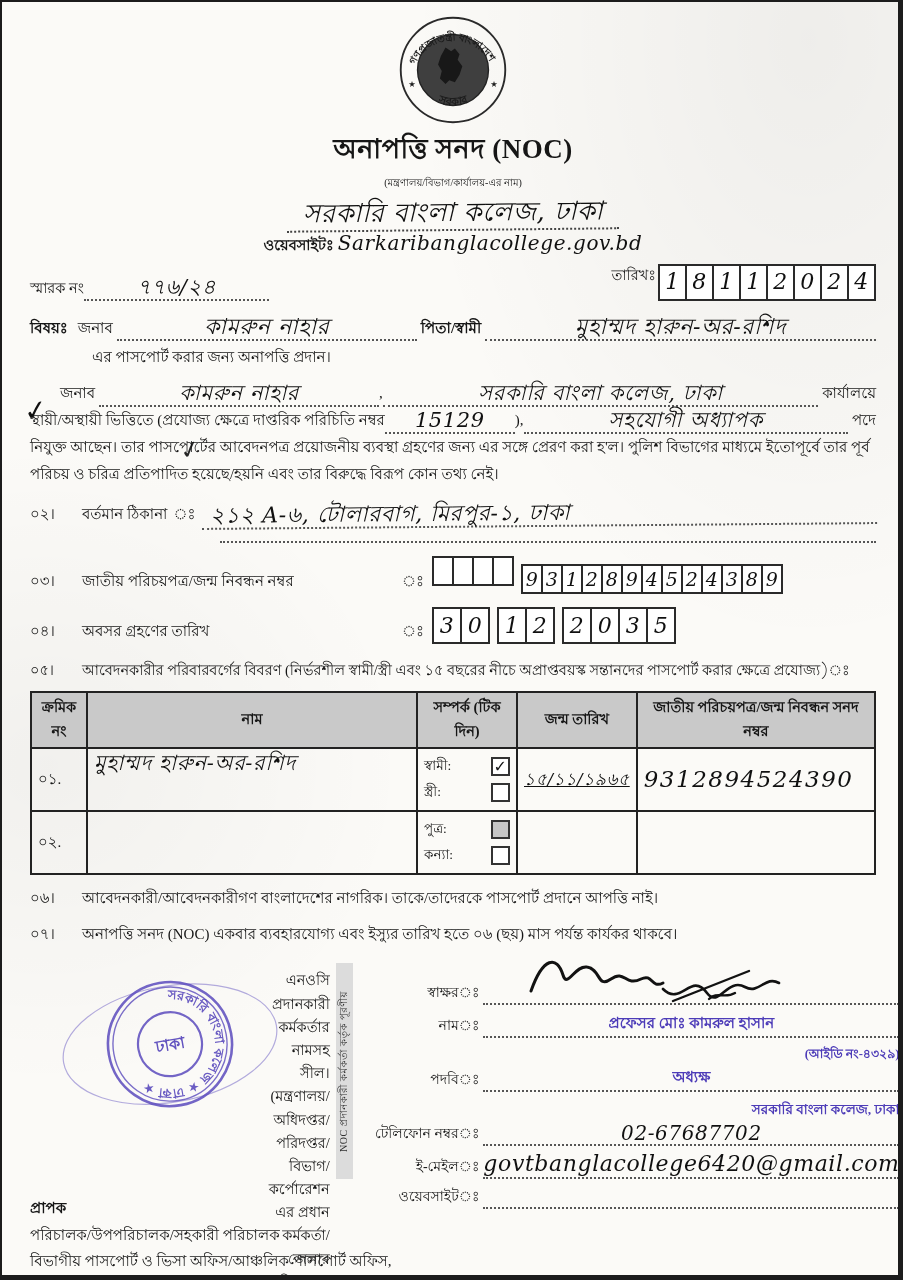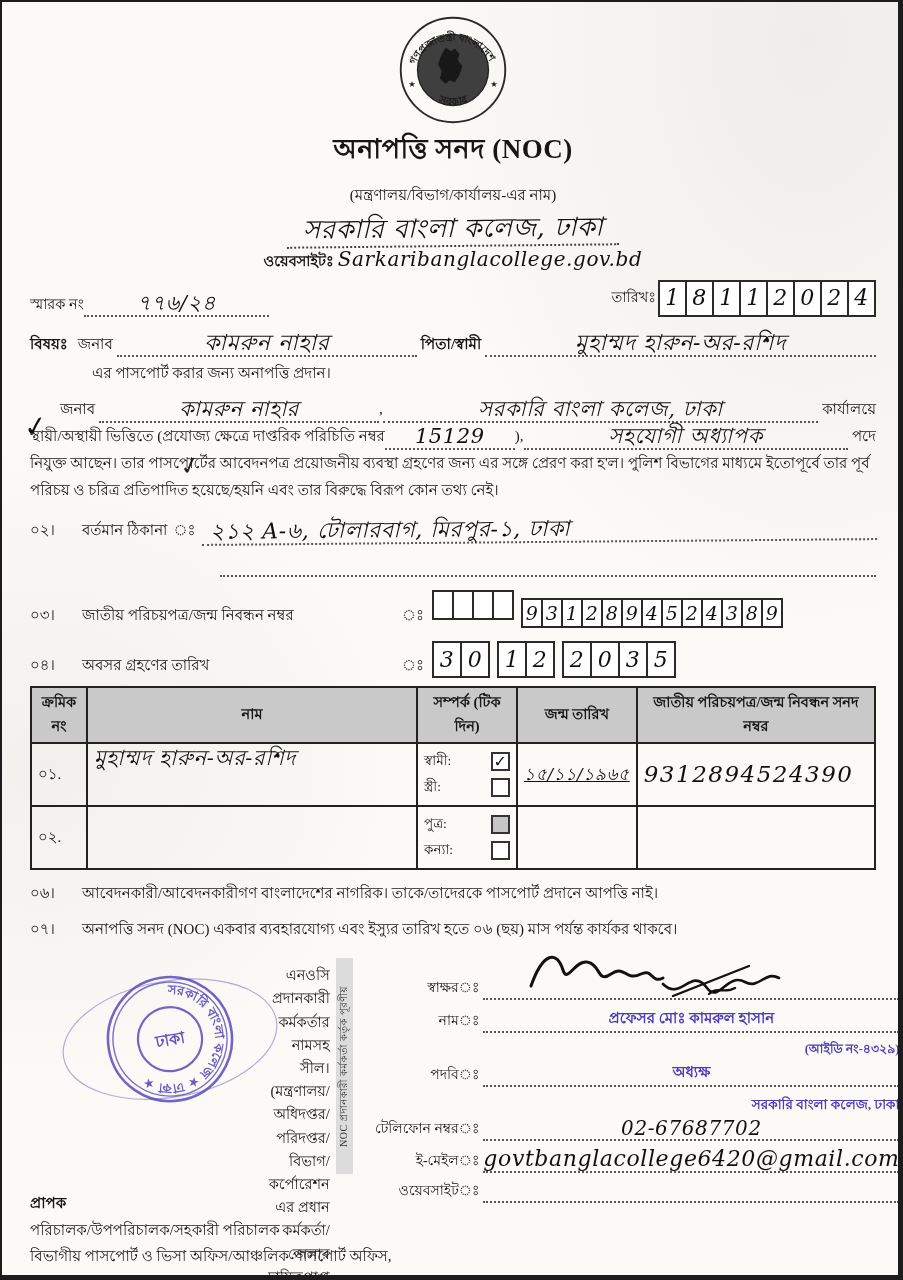--- a/index.html
+++ b/index.html
@@ -18,36 +18,36 @@
       #fbfaf7;
     border: 2px solid #1c1c1c;
     border-right-width: 5px;
     border-bottom-width: 5px;
     padding: 8px 22px 6px 28px;
     display: flex; flex-direction: column;
     overflow: hidden;
   }
   .seal-wrap { display:flex; justify-content:center; margin-top: 4px; }
   .doc-title { font-size: 27px; font-weight: bold; text-align: center; margin-top: 2px; letter-spacing: .5px; }
-  .doc-subtitle { font-size: 15px; text-align: center; margin-top: 10px; }
+  .doc-subtitle { font-size: 10px; text-align: center; margin-top: 2px; }
   .hand {
     font-family: "DejaVu Serif", "DejaVu Sans", sans-serif;
     font-style: italic; font-weight: 500; color: #101010;
     letter-spacing: .6px; line-height: 1.1;
   }
   .office-line { text-align: center; margin-top: 6px; }
   .office-line .hand { font-size: 26px; border-bottom: 2px dotted #444; padding: 0 16px 2px; display: inline-block; transform: rotate(-.6deg); }
   .website-line { text-align: center; margin-top: 1px; }
   .website-line .lbl { font-size: 14.5px; font-weight: bold; }
   .website-line .hand { font-size: 20px; }
   .memo-row { display: flex; justify-content: space-between; align-items: flex-end; margin-top: 6px; }
   .memo-left { font-size: 14.5px; display: flex; align-items: flex-end; }
   .dotval { border-bottom: 2px dotted #555; display: inline-flex; justify-content: center; align-items: flex-end; }
   .memo-left .dotval { min-width: 185px; font-size: 21px; }
-  .memo-right { display: flex; align-items: center; font-size: 14.5px; }
+  .memo-right { display: flex; font-size: 14.5px; }
   .dbox {
     display: inline-flex; width: 29px; height: 37px; border: 2px solid #2a2a2a;
     margin-left: -2px; align-items: center; justify-content: center;
     font-size: 22px; background: #fff;
   }
   .subject { display: flex; align-items: flex-end; margin-top: 14px; font-size: 15px; }
   .subject .b { font-weight: bold; }
   .subject .dotval { font-size: 22px; }
   .subject-line2 { font-size: 15px; margin: 4px 0 0 62px; }
   .para { position: relative; margin-top: 10px; font-size: 15px; line-height: 1.8; }
@@ -210,20 +210,24 @@
 
   <div class="sec">
     <span class="num">০৪।</span>
     <span class="slabel" style="width:320px">অবসর গ্রহণের তারিখ</span>
     <span style="margin:0 10px 0 0">ঃ</span>
     <span>
       <span class="bbox hand">3</span><span class="bbox hand">0</span><span class="boxgap"></span><span class="bbox hand">1</span><span class="bbox hand">2</span><span class="boxgap"></span><span class="bbox hand">2</span><span class="bbox hand">0</span><span class="bbox hand">3</span><span class="bbox hand">5</span>
     </span>
   </div>
 
+  <div class="sec s05">
+    <span class="num">০৫।</span>
+    <span>আবেদনকারীর পরিবারবর্গের বিবরণ (নির্ভরশীল স্বামী/স্ত্রী এবং ১৫ বছরের নীচে অপ্রাপ্তবয়স্ক সন্তানদের পাসপোর্ট করার ক্ষেত্রে প্রযোজ্য)ঃ</span>
+  </div>
 
   <table class="family">
     <tbody>
         <tr>
       <th class="col-sl">ক্রমিক নং</th>
       <th class="col-name">নাম</th>
       <th class="col-rel">সম্পর্ক (টিক দিন)</th>
       <th class="col-dob">জন্ম তারিখ</th>
       <th>জাতীয় পরিচয়পত্র/জন্ম নিবন্ধন সনদ নম্বর</th>
     </tr>

